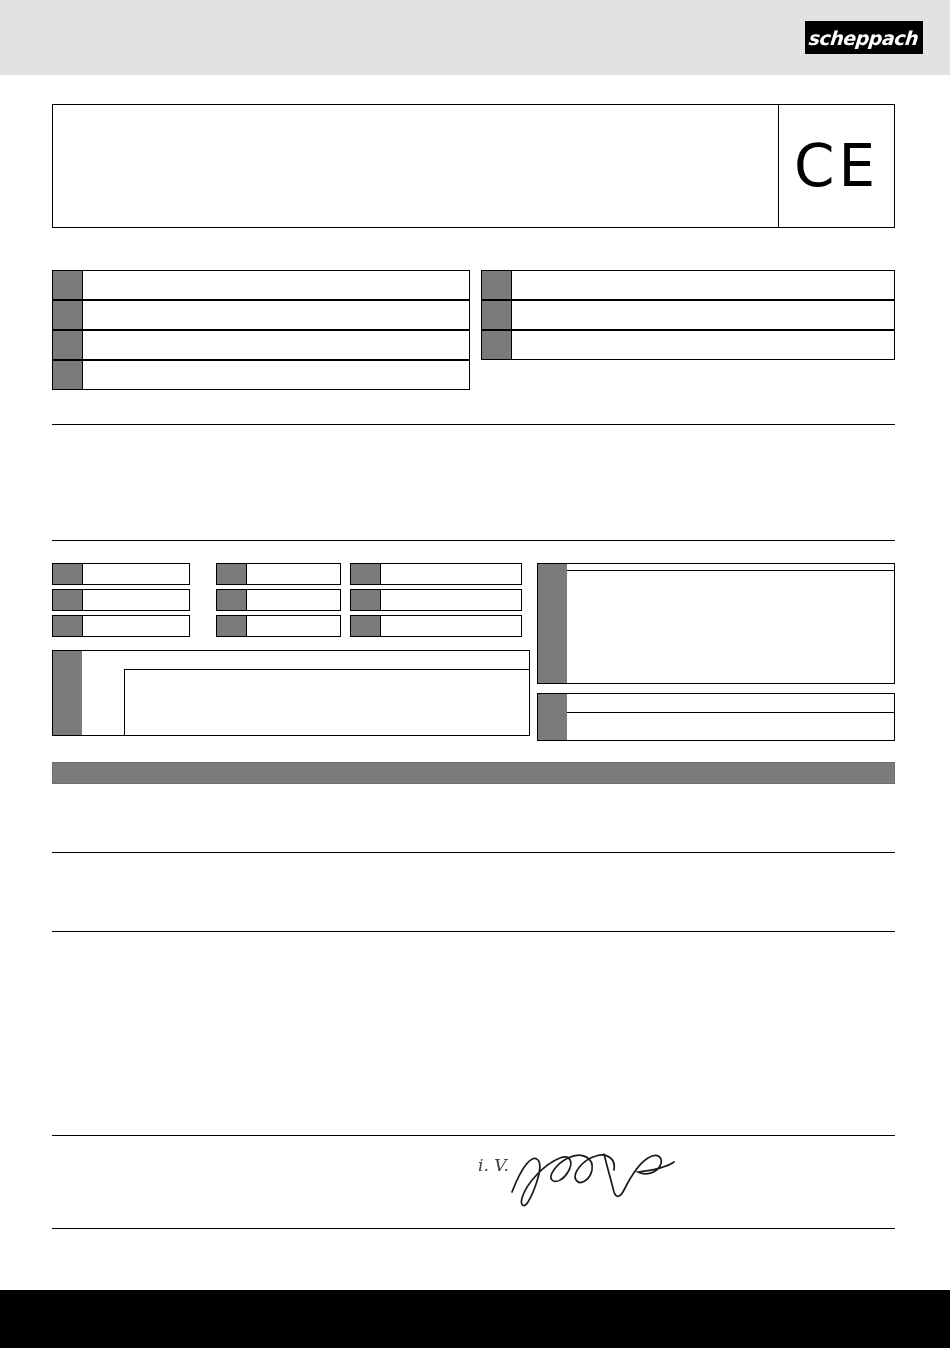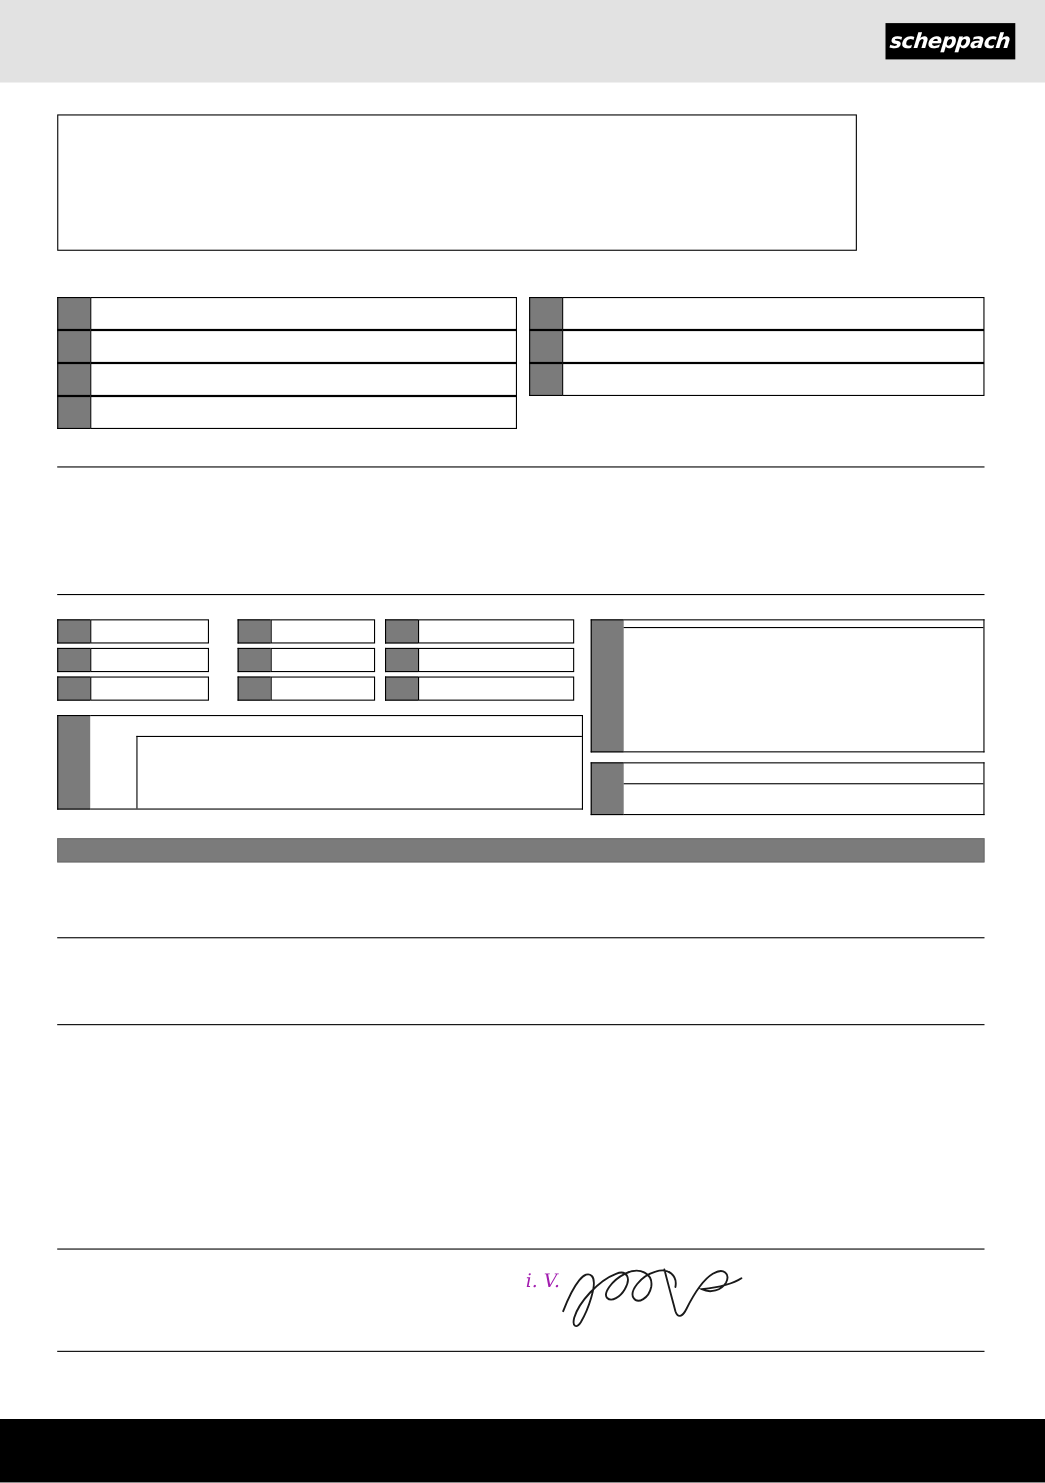--- a/index.html
+++ b/index.html
@@ -265,21 +265,21 @@
   }
 
   
   .sig {
     position: absolute;
     left: 478px;
     top: 1155px;
     font-family: "DejaVu Serif", serif;
     font-size: 17px;
     font-style: italic;
-    color: #a21caf;
+    color: #404040;
     white-space: nowrap;
   }
   .sig-scribble {
     position: absolute;
     left: 508px;
     top: 1140px;
   }
 
   
   .footer-band {
@@ -299,20 +299,23 @@
   <div class="header-band"></div>
   <div class="logo-box">
     <span class="logo-text">scheppach</span>
   </div>
 
   <div class="title-box">
     <div class="title-line"></div>
     <div class="title-line"></div>
     <div class="title-line"></div>
     <div class="title-line"></div>
+  </div>
+  <div class="ce-box">
+    <span class="ce-mark">CE</span>
   </div>
 
   <div class="decl-left">
     <div class="flag-row">
       <div class="flag"></div>
       <div class="flag-txt"></div>
     </div>
     <div class="flag-row">
       <div class="flag"></div>
       <div class="flag-txt"></div>

